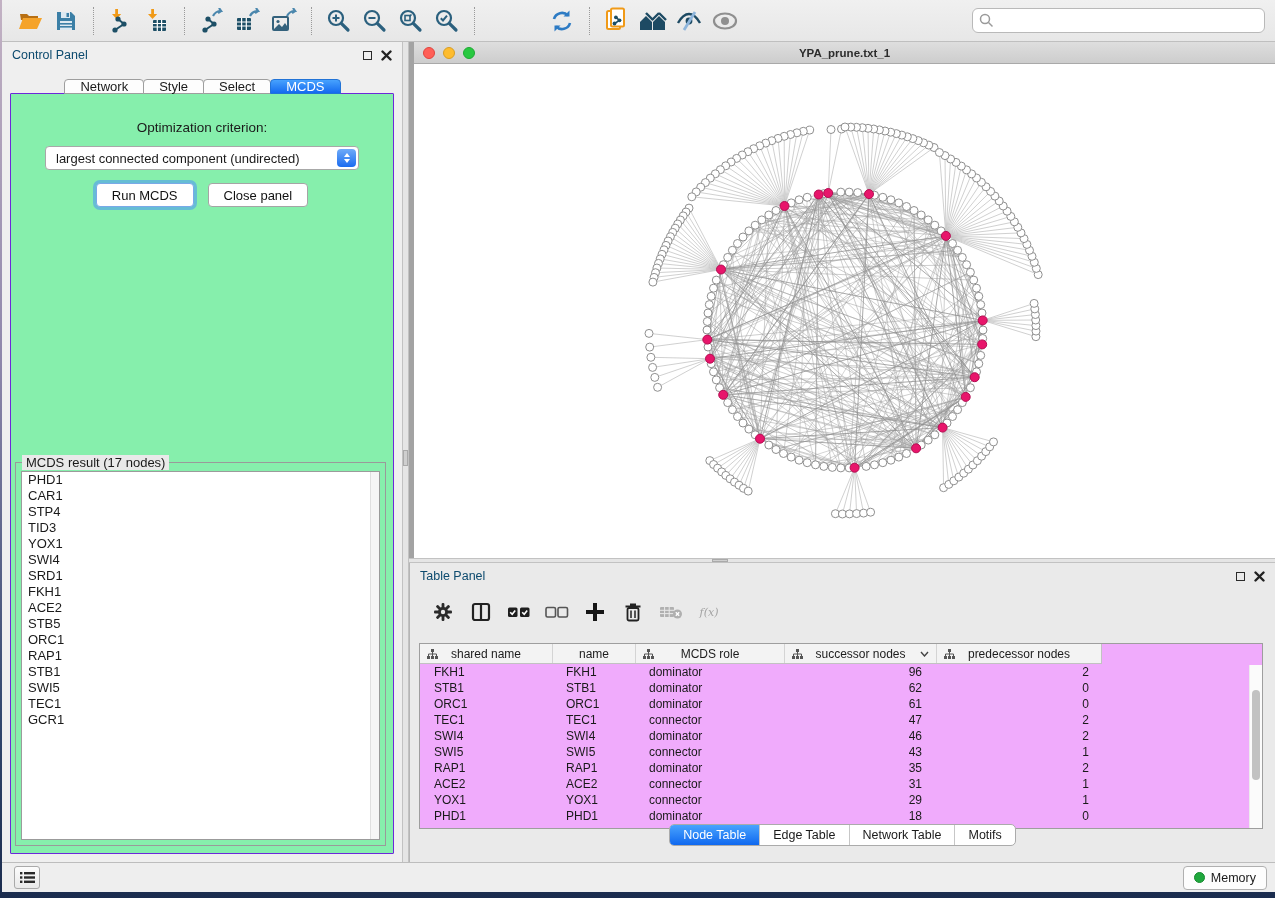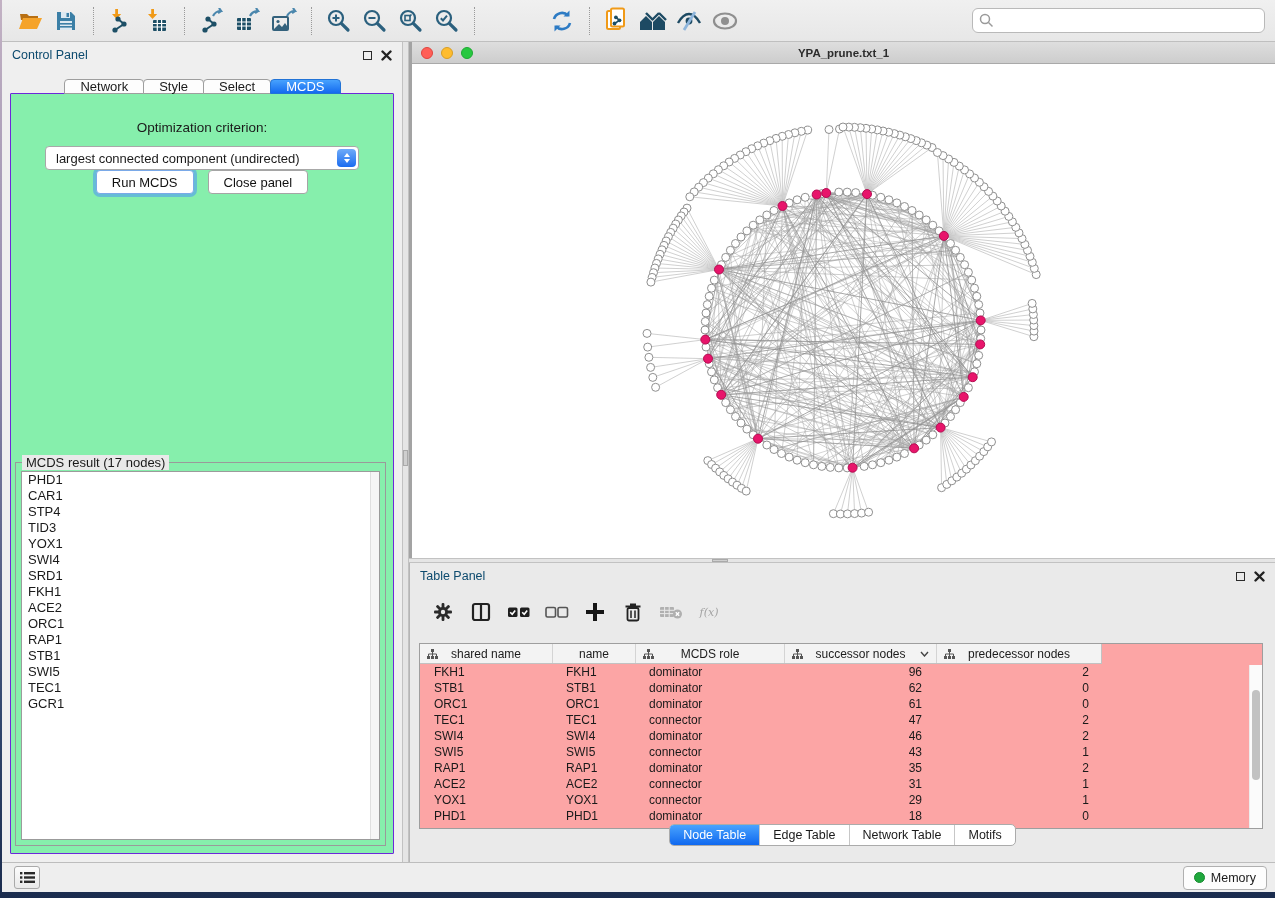--- a/index.html
+++ b/index.html
@@ -40,58 +40,58 @@
   .opt-label { text-align:center; margin-top:26px; font-size:13.5px; }
   .criterion { width:314px; height:24px; margin:11px auto 0 auto; background:#fff; border:1px solid #a8a8a8;
                border-radius:4px; display:flex; align-items:center; position:relative; }
   .criterion-text { padding-left:10px; font-size:13px; white-space:nowrap; }
   .criterion-stepper { position:absolute; right:2px; top:2px; width:19px; height:18px; border-radius:4px;
                background:linear-gradient(#6fabf8,#1a6cf0); display:flex; flex-direction:column;
                align-items:center; justify-content:center; gap:2px; }
   .car { width:0; height:0; border-left:3.5px solid transparent; border-right:3.5px solid transparent; }
   .car.up { border-bottom:4px solid #fff; }
   .car.dn { border-top:4px solid #fff; }
-  .btn-row { display:flex; justify-content:center; gap:14px; }
+  .btn-row { display:flex; justify-content:center; gap:14px; margin-top:13px; }
   .btn { height:24px; padding:0 15px; background:#fff; border:1px solid #a5a5a5; border-radius:4px;
          font-size:13px; display:flex; align-items:center; color:#111; }
   .btn.focused { box-shadow:0 0 0 3px rgba(77,148,247,.55); border-color:#7aa9e8; }
   .result-field { position:absolute; left:4px; right:7px; top:368px; bottom:7px;
                   border:1px solid #9a9a9a; }
   .result-legend { position:absolute; top:-8px; left:6px; background:#e9e9e9; padding:0 4px; font-size:13px; }
   .result-list { position:absolute; left:5px; right:5px; top:8px; bottom:5px; background:#fff;
                  border:1px solid #9b9b9b; overflow:hidden; }
   .result-scroll { position:absolute; right:0; top:0; bottom:0; width:9px; background:#f6f6f6; border-left:1px solid #e0e0e0; }
   .result-item { font-size:13px; line-height:16px; padding-left:6px; }
 
   
   .v-splitter { width:7px; flex:0 0 auto; background:#e5e5e5; border-left:1px solid #c2c2c2; border-right:1px solid #c2c2c2; position:relative; }
   .v-splitter .grip { position:absolute; top:408px; left:0; width:5px; height:16px; background:#cfcfcf; border:1px solid #aaa; }
   .h-splitter { height:5px; background:#e5e5e5; border-top:1px solid #c2c2c2; border-bottom:1px solid #c2c2c2; position:relative; }
   .h-splitter .grip { position:absolute; left:303px; top:0; height:3px; width:16px; background:#cfcfcf; border:1px solid #aaa; }
 
   
   .rightcol { flex:1 1 auto; display:flex; flex-direction:column; min-width:0; }
-  .net-window { height:516px; flex:0 0 auto; display:flex; flex-direction:column; border-left:3px solid #a3a3a3; }
+  .net-window { height:516px; flex:0 0 auto; display:flex; flex-direction:column; border-left:5px solid #a3a3a3; }
   .net-titlebar { height:22px; background:linear-gradient(#dedede,#cdcdcd); border-bottom:1px solid #a9a9a9;
                   display:flex; align-items:center; position:relative; }
   .traffic { display:flex; gap:8px; margin-left:9px; }
   .tl { width:12px; height:12px; border-radius:50%; }
   .tl.red { background:#ff5f57; border:1px solid #e0443e; }
   .tl.yellow { background:#febc2e; border:1px solid #d89e24; }
   .tl.green { background:#28c840; border:1px solid #1eaa33; }
   .net-title { position:absolute; left:0; right:0; text-align:center; font-size:11.5px; font-weight:bold; color:#2c2c2c; }
   .net-canvas { flex:1 1 auto; background:#fff; position:relative; }
   .net-canvas svg { position:absolute; left:0; top:0; }
 
   
   .tpanel { flex:1 1 auto; background:#eaeaea; position:relative; border-left:1px solid #b5b5b5; }
   .tp-toolbar { position:absolute; top:26px; left:0; right:0; height:46px; display:flex; align-items:center; padding-left:16px; }
   .tp-icon { width:34px; height:26px; display:flex; align-items:center; justify-content:center; margin-right:4px; }
   .fx { font-family:"DejaVu Serif", serif; font-style:italic; font-size:11px; color:#a3a3a3; }
-  .tablebox { position:absolute; left:9px; right:12px; top:80px; bottom:33px; background:#fca5a5; border:1px solid #9e9e9e; overflow:hidden; }
+  .tablebox { position:absolute; left:9px; right:12px; top:80px; bottom:33px; background:#f0abfc; border:1px solid #9e9e9e; overflow:hidden; }
   .thead { display:flex; height:20px; border-bottom:1px solid #c2c2c2; background:#f3f3f3; width:682px; }
   .th { position:relative; display:flex; align-items:center; justify-content:center; border-right:1px solid #d4d4d4;
         font-size:12px; color:#1c1c1c; }
   .th .treeicon { position:absolute; left:7px; top:5px; }
   .th .sortchev { position:absolute; right:7px; top:7px; }
   .trow { display:flex; height:16px; align-items:center; }
   .td { font-size:12px; line-height:16px; white-space:nowrap; overflow:hidden; }
   .td.c0 { width:133px; padding-left:14px; }
   .td.c1 { width:83px;  padding-left:13px; }
   .td.c2 { width:149px; padding-left:13px; }
@@ -324,20 +324,21 @@
             <div>
                 <div class="result-item">PHD1</div>
                 <div class="result-item">CAR1</div>
                 <div class="result-item">STP4</div>
                 <div class="result-item">TID3</div>
                 <div class="result-item">YOX1</div>
                 <div class="result-item">SWI4</div>
                 <div class="result-item">SRD1</div>
                 <div class="result-item">FKH1</div>
                 <div class="result-item">ACE2</div>
+                <div class="result-item">STB5</div>
                 <div class="result-item">ORC1</div>
                 <div class="result-item">RAP1</div>
                 <div class="result-item">STB1</div>
                 <div class="result-item">SWI5</div>
                 <div class="result-item">TEC1</div>
                 <div class="result-item">GCR1</div>
               </div>
             <div class="result-scroll"></div>
           </div>
         </div>

